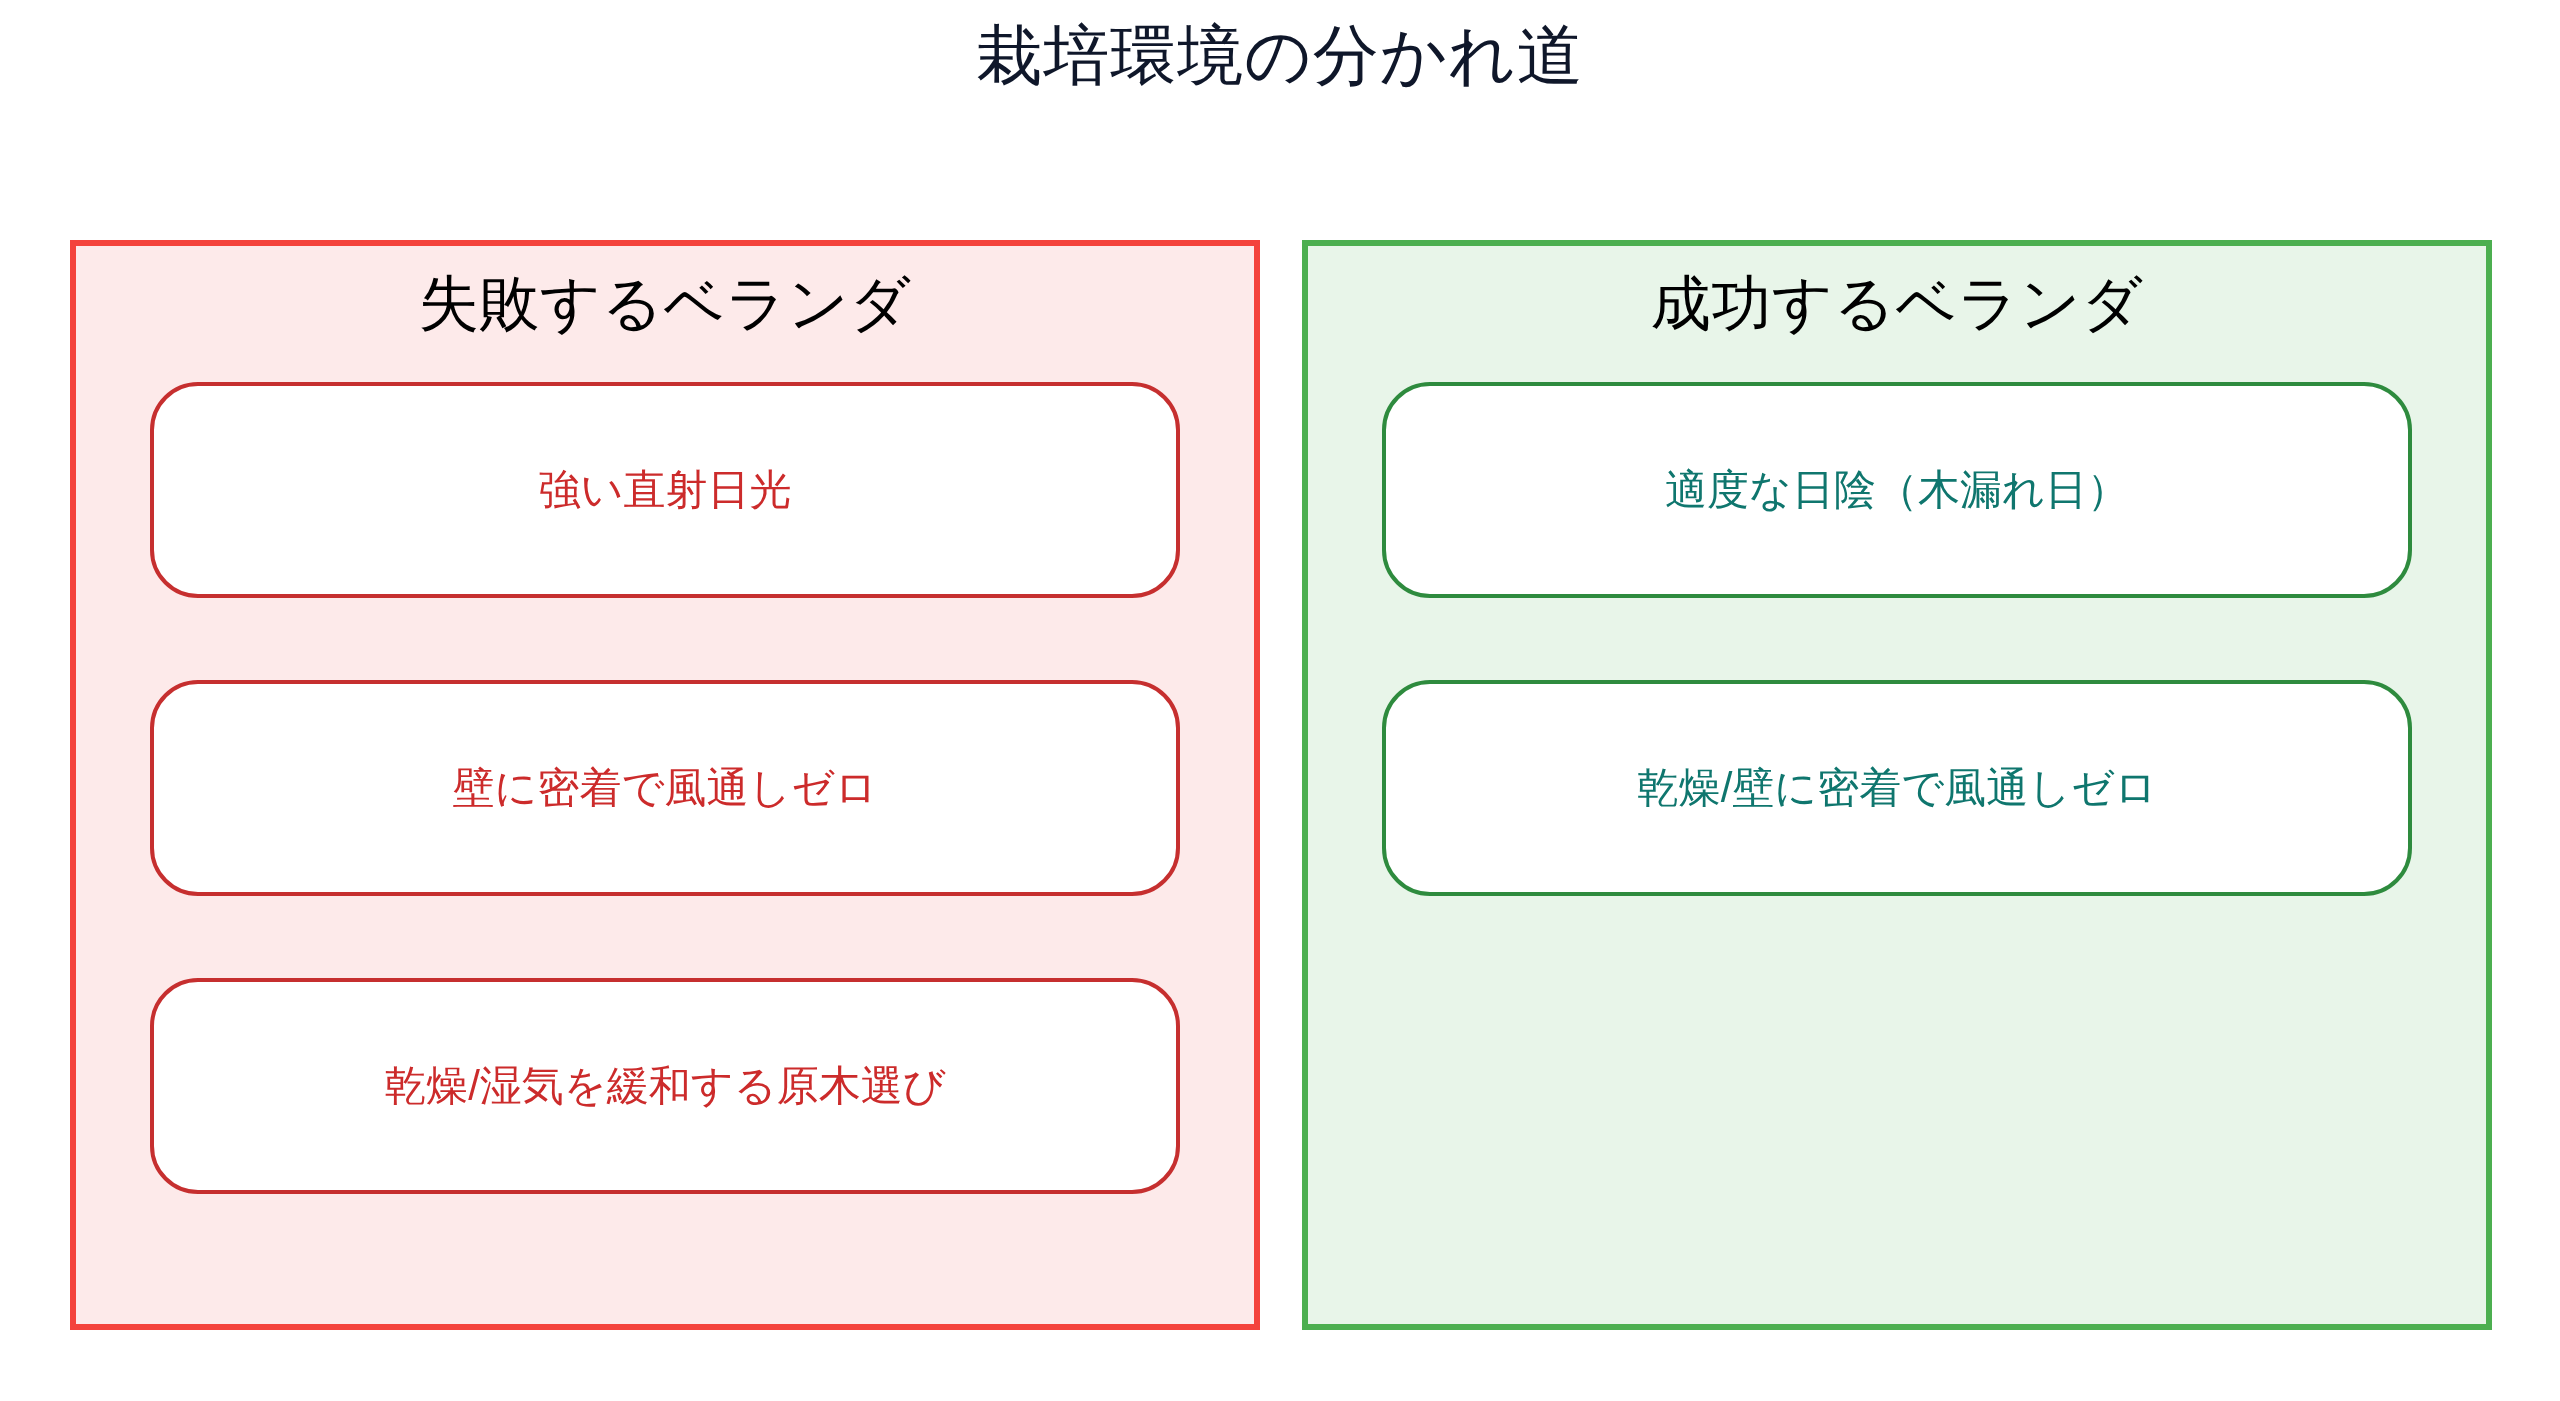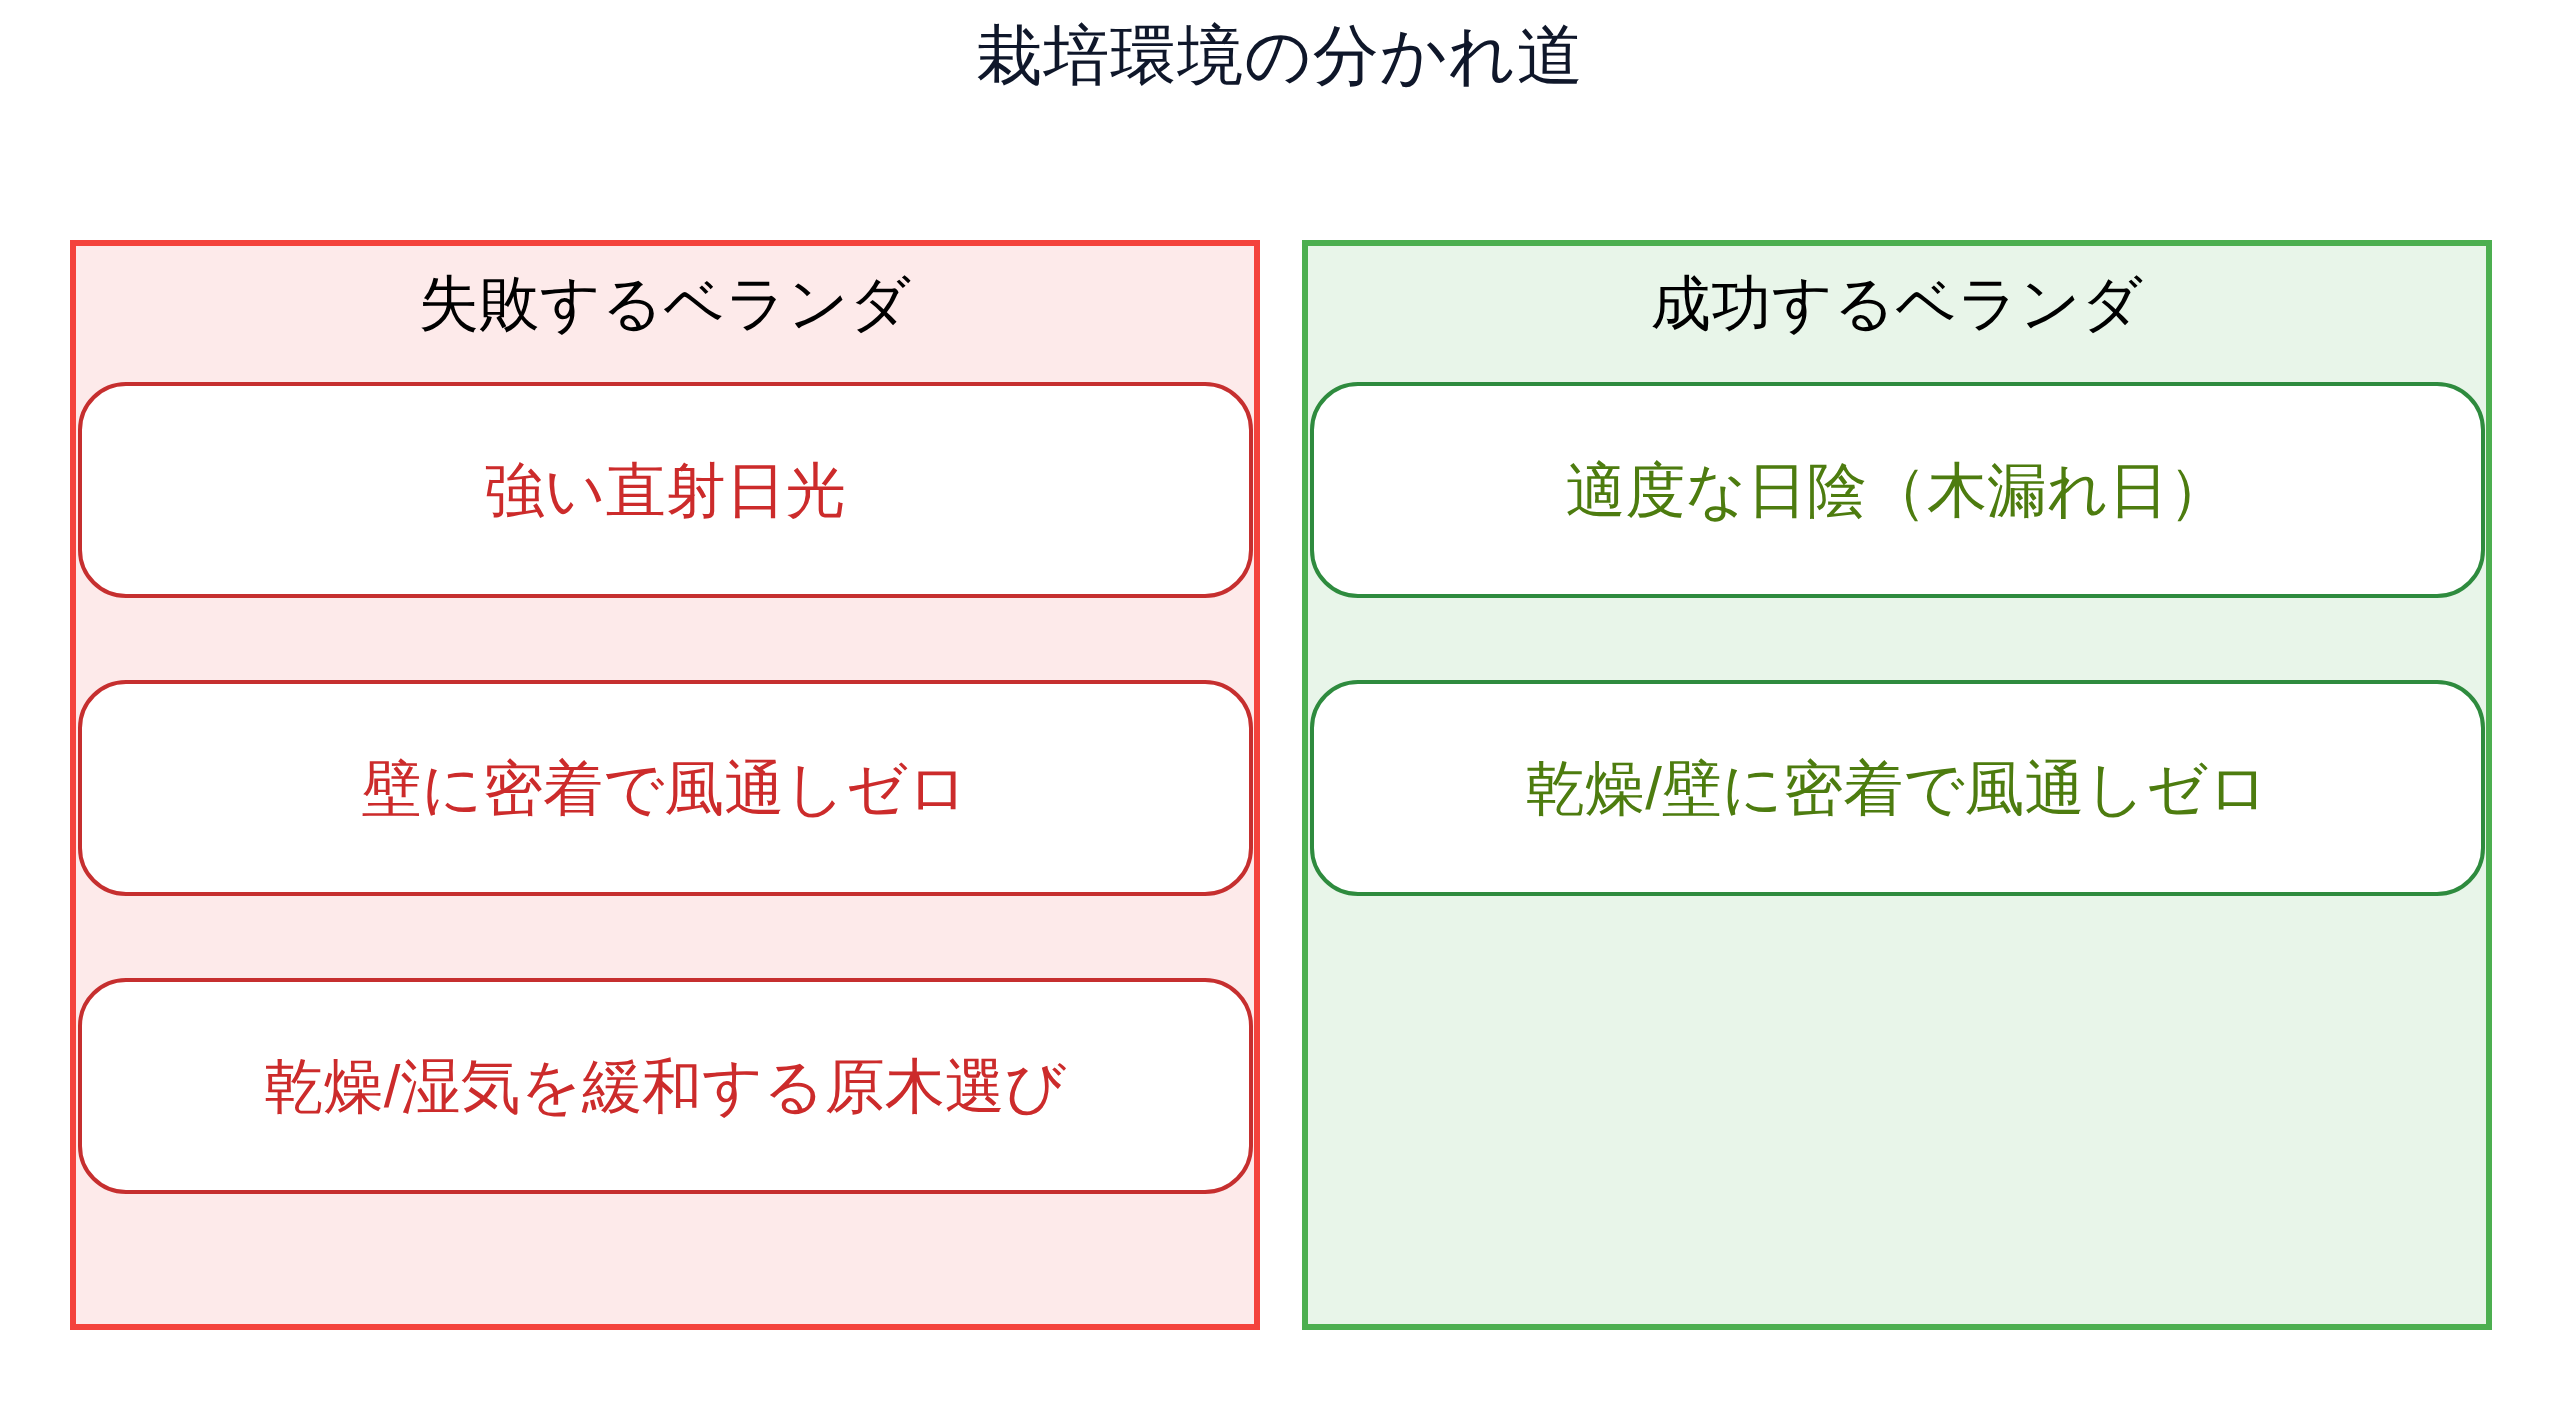--- a/index.html
+++ b/index.html
@@ -78,42 +78,42 @@
     margin-top: 42px;
     width: 100%;
     display: flex;
     flex-direction: column;
     align-items: center;
     gap: 82px;
   }
 
   .card {
     box-sizing: border-box;
-    width: 1175px;
+    width: 1030px;
     height: 216px;
     background: #ffffff;
     border-style: solid;
     border-width: 4px;
     border-radius: 48px;
     display: flex;
     align-items: center;
     justify-content: center;
     text-align: center;
-    font-size: 60px;
+    font-size: 42px;
     line-height: 1.25;
     white-space: nowrap;
     overflow: hidden;
   }
   .card--fail {
     border-color: #c62f2f;
     color: #cc2b2b;
   }
   .card--success {
     border-color: #2e8b3e;
-    color: #4d7c0f;
+    color: #0f766e;
   }
   .card-text {
     display: block;
     padding: 0 10px;
   }
 </style>
 </head>
 <body>
 
 <div class="page-title">栽培環境の分かれ道</div>

